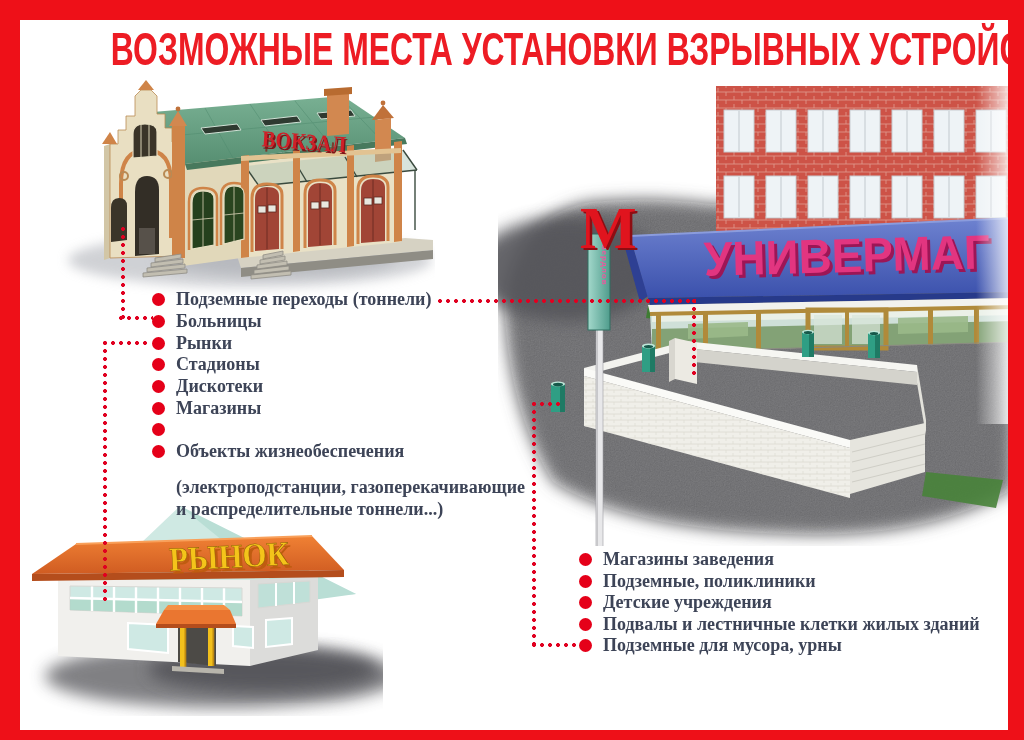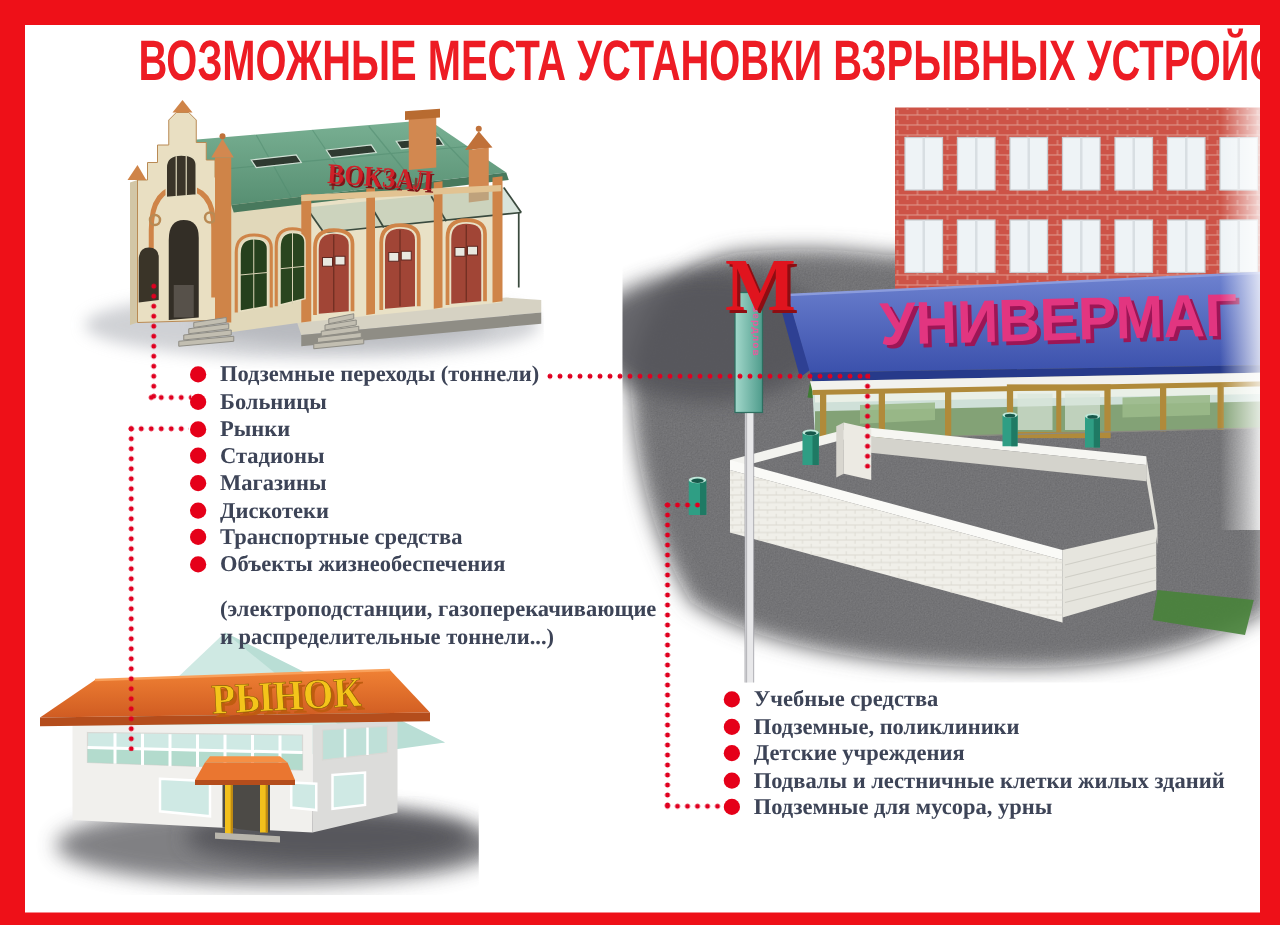--- a/index.html
+++ b/index.html
@@ -443,46 +443,45 @@
     <div class="brow">
       <span class="bullet"></span>
       <span class="btext">Рынки</span>
       </div>
     <div class="brow">
       <span class="bullet"></span>
       <span class="btext">Стадионы</span>
       </div>
     <div class="brow">
       <span class="bullet"></span>
+      <span class="btext">Дискотеки</span>
+      </div>
+    <div class="brow">
+      <span class="bullet"></span>
       <span class="btext">Магазины</span>
       </div>
     <div class="brow">
       <span class="bullet"></span>
-      <span class="btext">Дискотеки</span>
-      </div>
-    <div class="brow">
-      <span class="bullet"></span>
-      <span class="btext">Транспортные средства</span>
       </div>
     <div class="brow">
       <span class="bullet"></span>
       <span class="btext">Объекты жизнеобеспечения</span>
       </div>
     <div class="brow">
       <span class="btext bwrap">(электроподстанции, газоперекачивающие</span>
       </div>
     <div class="brow">
       <span class="btext bwrap">и распределительные тоннели...)</span>
       </div>
   </div>
 
   <div class="blist" style="left:579px;top:549px;">
     <div class="brow2">
       <span class="bullet"></span>
-      <span class="btext">Учебные средства</span>
+      <span class="btext">Магазины заведения</span>
       </div>
     <div class="brow2">
       <span class="bullet"></span>
       <span class="btext">Подземные, поликлиники</span>
       </div>
     <div class="brow2">
       <span class="bullet"></span>
       <span class="btext">Детские учреждения</span>
       </div>
     <div class="brow2">

